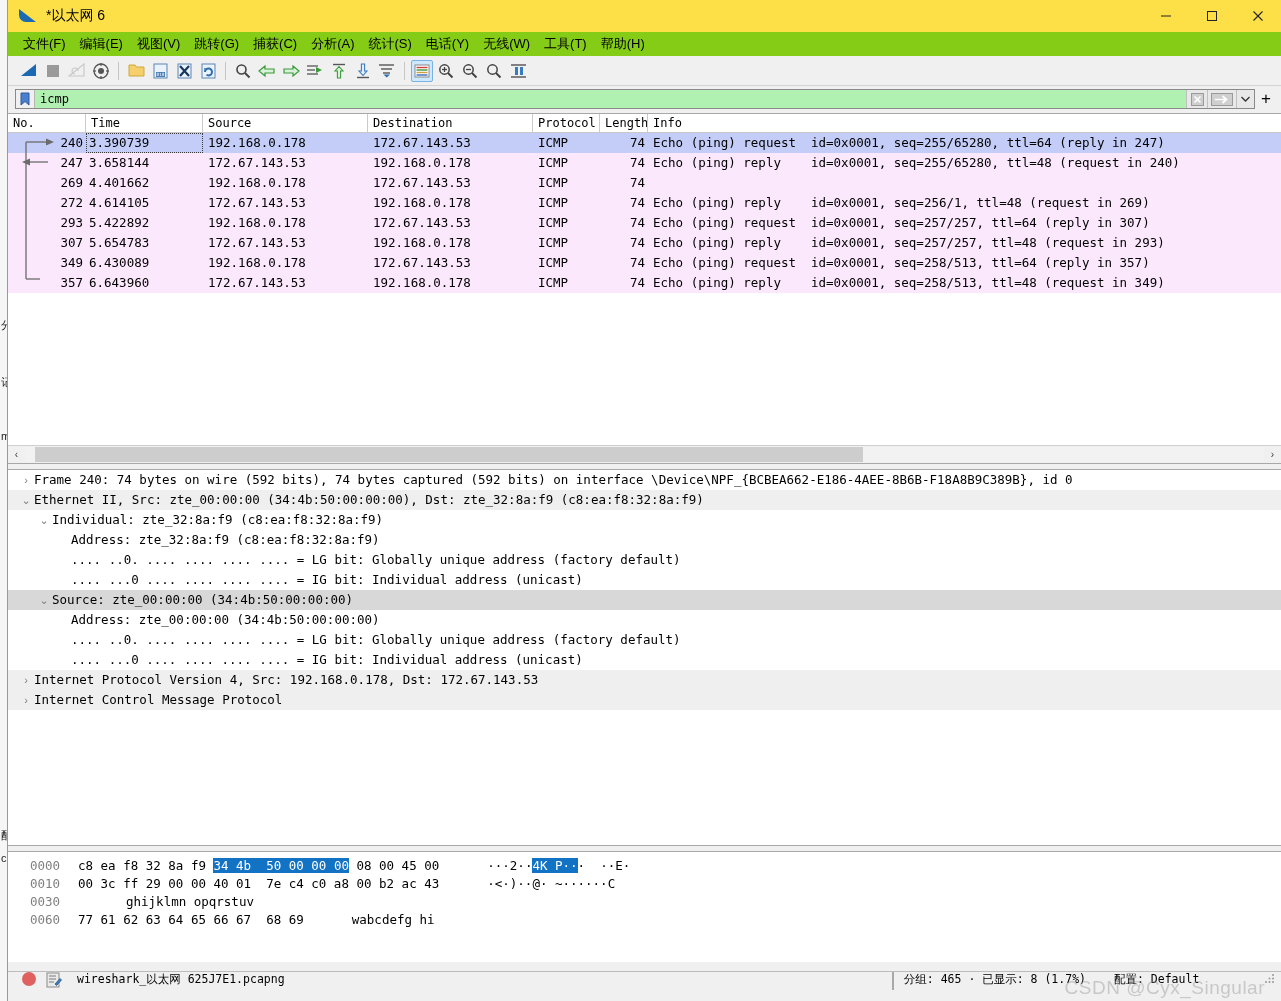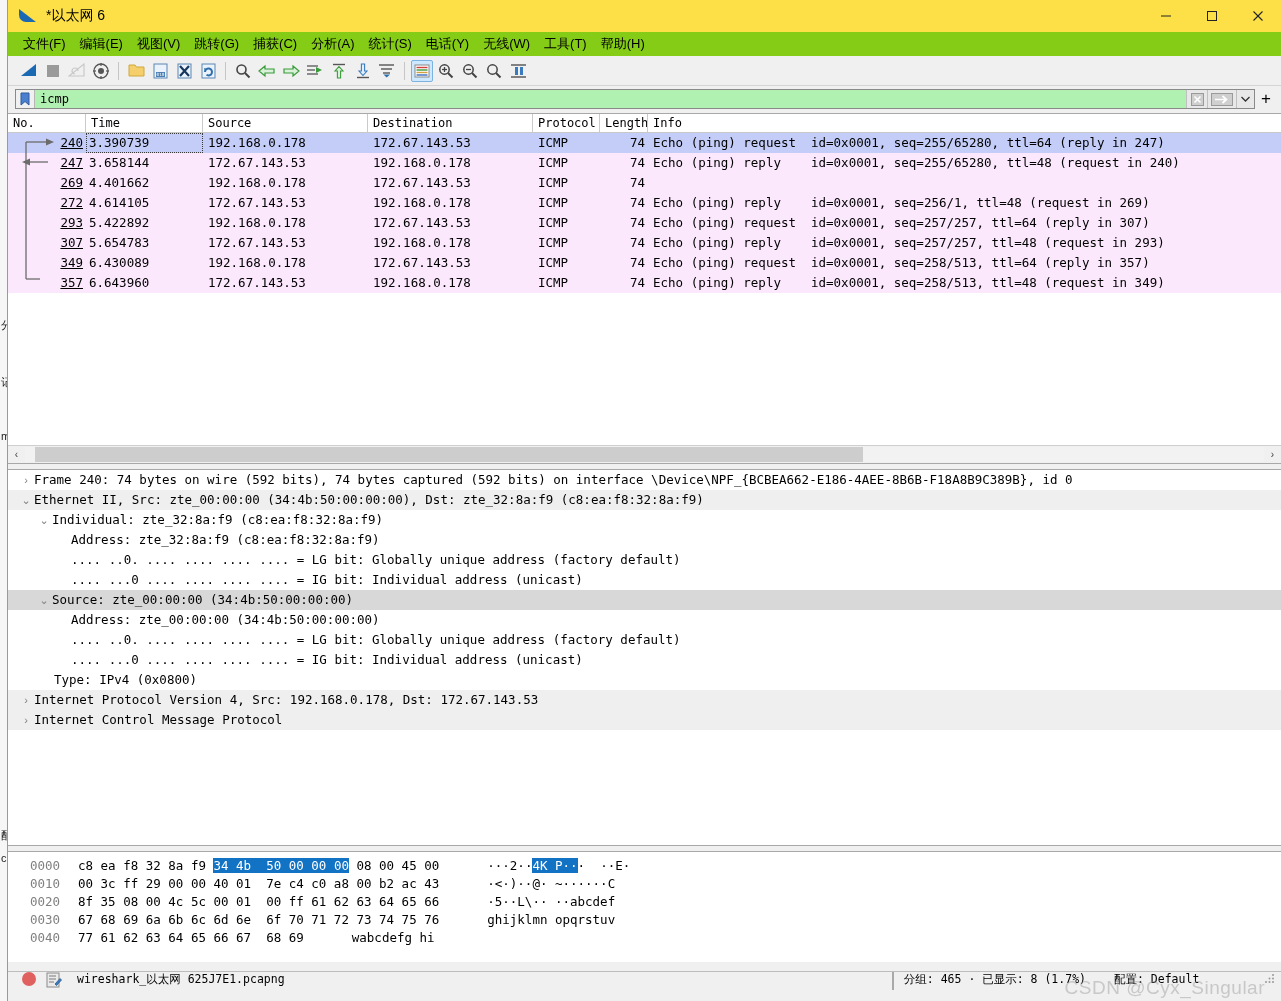--- a/index.html
+++ b/index.html
@@ -225,21 +225,21 @@
     background: #fce8fd;
   }
   .prow.sel {
     background: #c3cdf7;
   }
   .prow > div {
     padding: 0 5px;
     box-sizing: border-box;
     overflow: hidden;
   }
-  .prow .c-no   { text-align: right; padding-right: 3px; text-decoration: underline; }
+  .prow .c-no   { text-align: right; padding-right: 3px; }
   .prow .c-len  { text-align: right; padding-right: 3px; }
   .prow .c-time { padding-left: 3px; }
   .prow.sel .c-time {
     outline: 1px dotted #3a3a3a;
     outline-offset: -1px;
   }
   .prow .c-info span.info-proto { display: inline-block; width: 158px; }
 
   
   .rel-svg {
@@ -752,23 +752,20 @@
       </div>
       <div class="dline" style="padding-left:63px">
         <span class="dtext">Address: zte_00:00:00 (34:4b:50:00:00:00)</span>
       </div>
       <div class="dline" style="padding-left:63px">
         <span class="dtext">.... ..0. .... .... .... .... = LG bit: Globally unique address (factory default)</span>
       </div>
       <div class="dline" style="padding-left:63px">
         <span class="dtext">.... ...0 .... .... .... .... = IG bit: Individual address (unicast)</span>
       </div>
-      <div class="dline" style="padding-left:46px">
-        <span class="dtext">Type: IPv4 (0x0800)</span>
-      </div>
       <div class="dline hl" style="padding-left:10px">
         <span class="twisty">›</span>
         <span class="dtext">Internet Protocol Version 4, Src: 192.168.0.178, Dst: 172.67.143.53</span>
       </div>
       <div class="dline hl" style="padding-left:10px">
         <span class="twisty">›</span>
         <span class="dtext">Internet Control Message Protocol</span>
       </div>
     </div>
 
@@ -779,31 +776,25 @@
         <span class="boff">0000</span>
         <span class="bhex"><span>c8 ea f8 32 8a f9 </span><span class="hi">34 4b  50 00 00 00</span><span> 08 00 45 00</span></span>
         <span class="basc"><span>···2··</span><span class="hi">4K P··</span><span>·  ··E·</span></span>
       </div>
       <div class="brow">
         <span class="boff">0010</span>
         <span class="bhex">00 3c ff 29 00 00 40 01  7e c4 c0 a8 00 b2 ac 43</span>
         <span class="basc">·&lt;·)··@· ~······C</span>
       </div>
       <div class="brow">
-        <span class="boff">0020</span>
-        <span class="bhex">8f 35 08 00 4c 5c 00 01  00 ff 61 62 63 64 65 66</span>
-        <span class="basc">·5··L\·· ··abcdef</span>
+        <span class="boff">0030</span>
+        <span class="basc">ghijklmn opqrstuv</span>
       </div>
       <div class="brow">
-        <span class="boff">0030</span>
-        <span class="bhex">67 68 69 6a 6b 6c 6d 6e  6f 70 71 72 73 74 75 76</span>
-        <span class="basc">ghijklmn opqrstuv</span>
-      </div>
-      <div class="brow">
-        <span class="boff">0040</span>
+        <span class="boff">0060</span>
         <span class="bhex">77 61 62 63 64 65 66 67  68 69</span>
         <span class="basc">wabcdefg hi</span>
       </div>
     </div>
 
     <div class="statusbar">
       <div class="sb-rec"></div>
       <div class="sb-note">
         <svg width="16" height="16" viewBox="0 0 16 16">
             <rect x="1" y="1" width="12" height="14" fill="#eaeaea" stroke="#8a8a8a" stroke-width="1"></rect>

